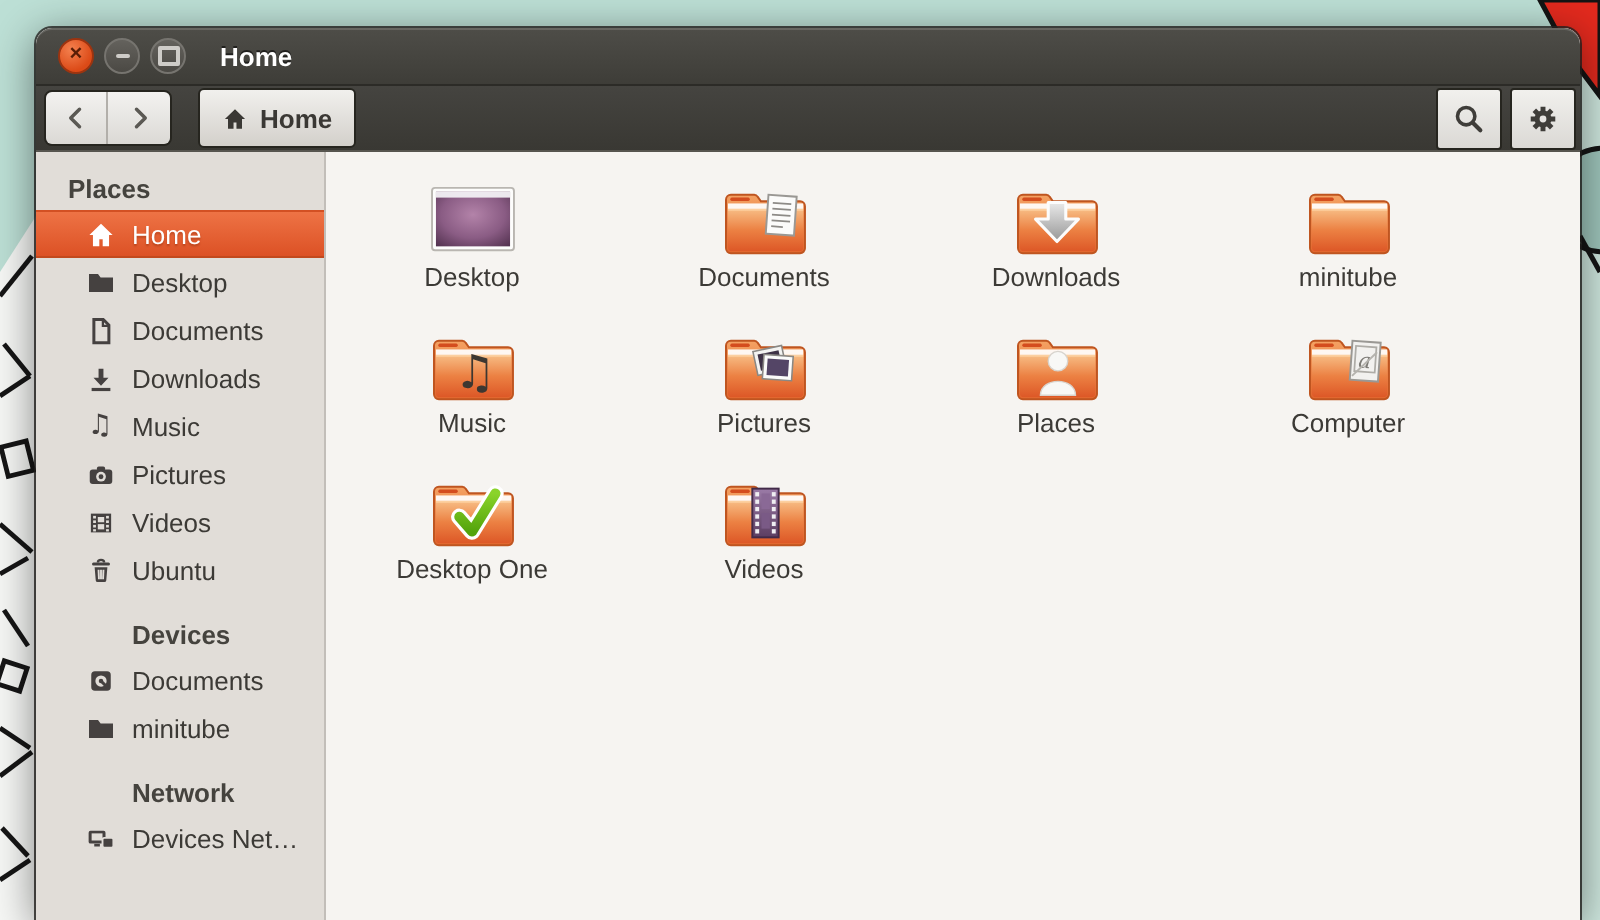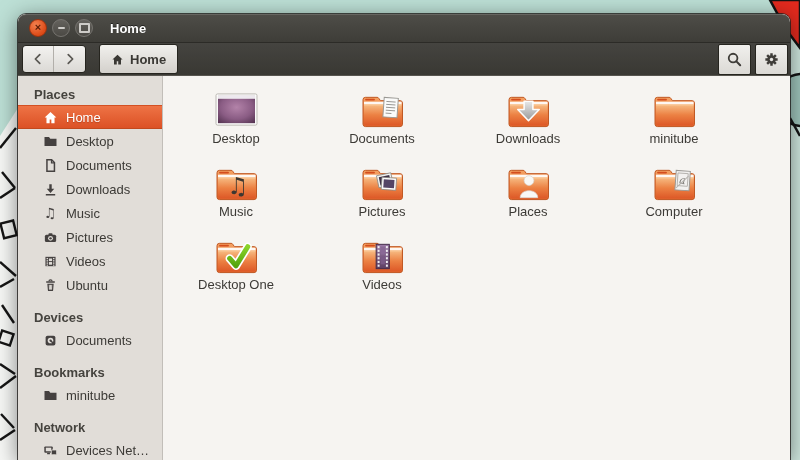--- a/index.html
+++ b/index.html
@@ -61,21 +61,21 @@
     border:1px solid #26251f;border-radius:2px;
     display:flex;align-items:center;justify-content:center;cursor:pointer;padding:0;
   }
   
   .wbody{display:flex;height:calc(100% - 61px);}
   .sidebar{
     width:145px;flex:none;background:#e1ddd8;border-right:1px solid #c2beb9;
     padding-top:7px;box-sizing:border-box;overflow:hidden;
   }
   .shead{font-weight:bold;font-size:13px;color:#45433e;padding:4px 0 3px 16px;}
-  .shead.gap{margin-top:9px;}
+  .shead.gap{margin-top:9px;margin-left:32px;}
   .sitem{
     height:24px;display:flex;align-items:center;gap:8px;
     padding-left:24px;font-size:13px;color:#3c3a36;cursor:pointer;box-sizing:border-box;
   }
   .sitem .sicon{width:16px;height:16px;flex:none;display:flex;align-items:center;justify-content:center;}
   .sitem.selected{
     background:linear-gradient(#ee7345,#dc5125);
     border-top:1px solid #d35023;border-bottom:1px solid #c2491d;
     color:#ffffff;text-shadow:0 1px 1px rgba(120,35,5,.4);
   }
@@ -312,21 +312,20 @@
           <svg width="15" height="15" viewBox="0 0 16 16">
               <rect x="2.8" y="2.8" width="10.4" height="10.4" rx="2" fill="#454140"></rect>
               <circle cx="8" cy="8" r="3" fill="#e1ddd8"></circle>
               <circle cx="8" cy="8" r="1.2" fill="#454140"></circle>
               <path d="M8 8 l3.4 3.4" stroke="#454140" stroke-width="1.6"></path>
             </svg>
         </span>
         <span>Documents</span>
       </div>
 
-      <div class="shead gap">Bookmarks</div>
       <div class="sitem">
         <span class="sicon">
           <svg width="15" height="15" viewBox="0 0 16 16">
               <path d="M1.6 3.2 h4.8 l1.4 1.9 h6.6 v7.7 H1.6 z" fill="#454140"></path>
             </svg>
         </span>
         <span>minitube</span>
       </div>
 
       <div class="shead gap">Network</div>

